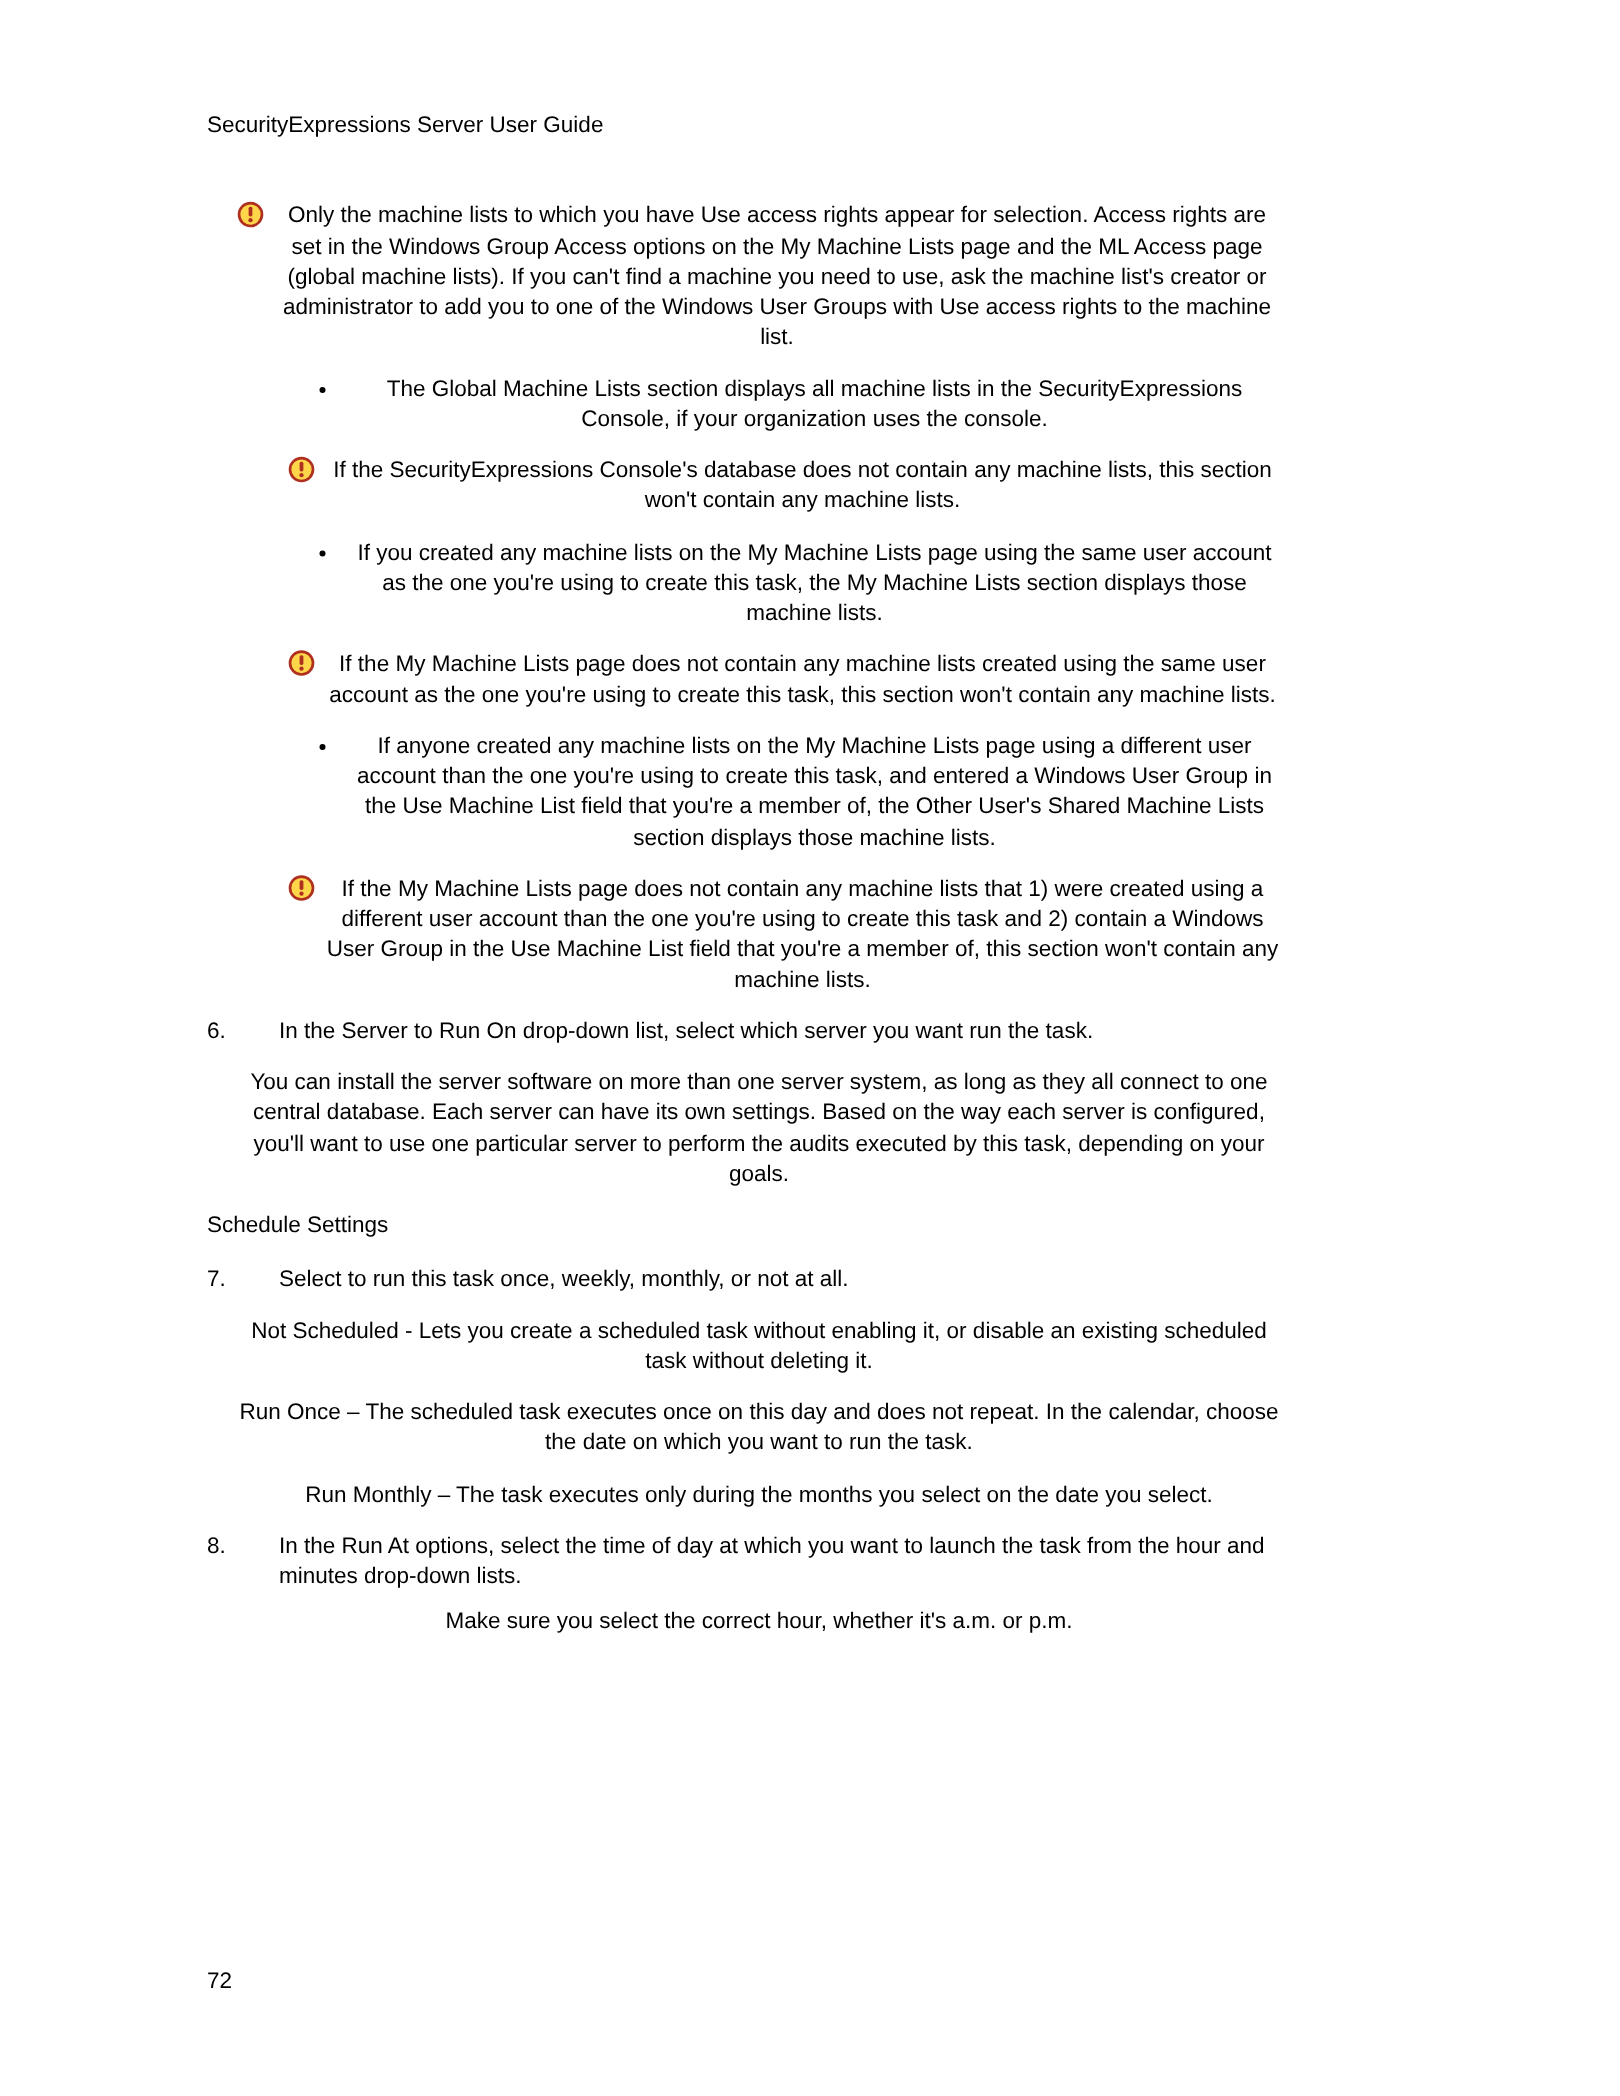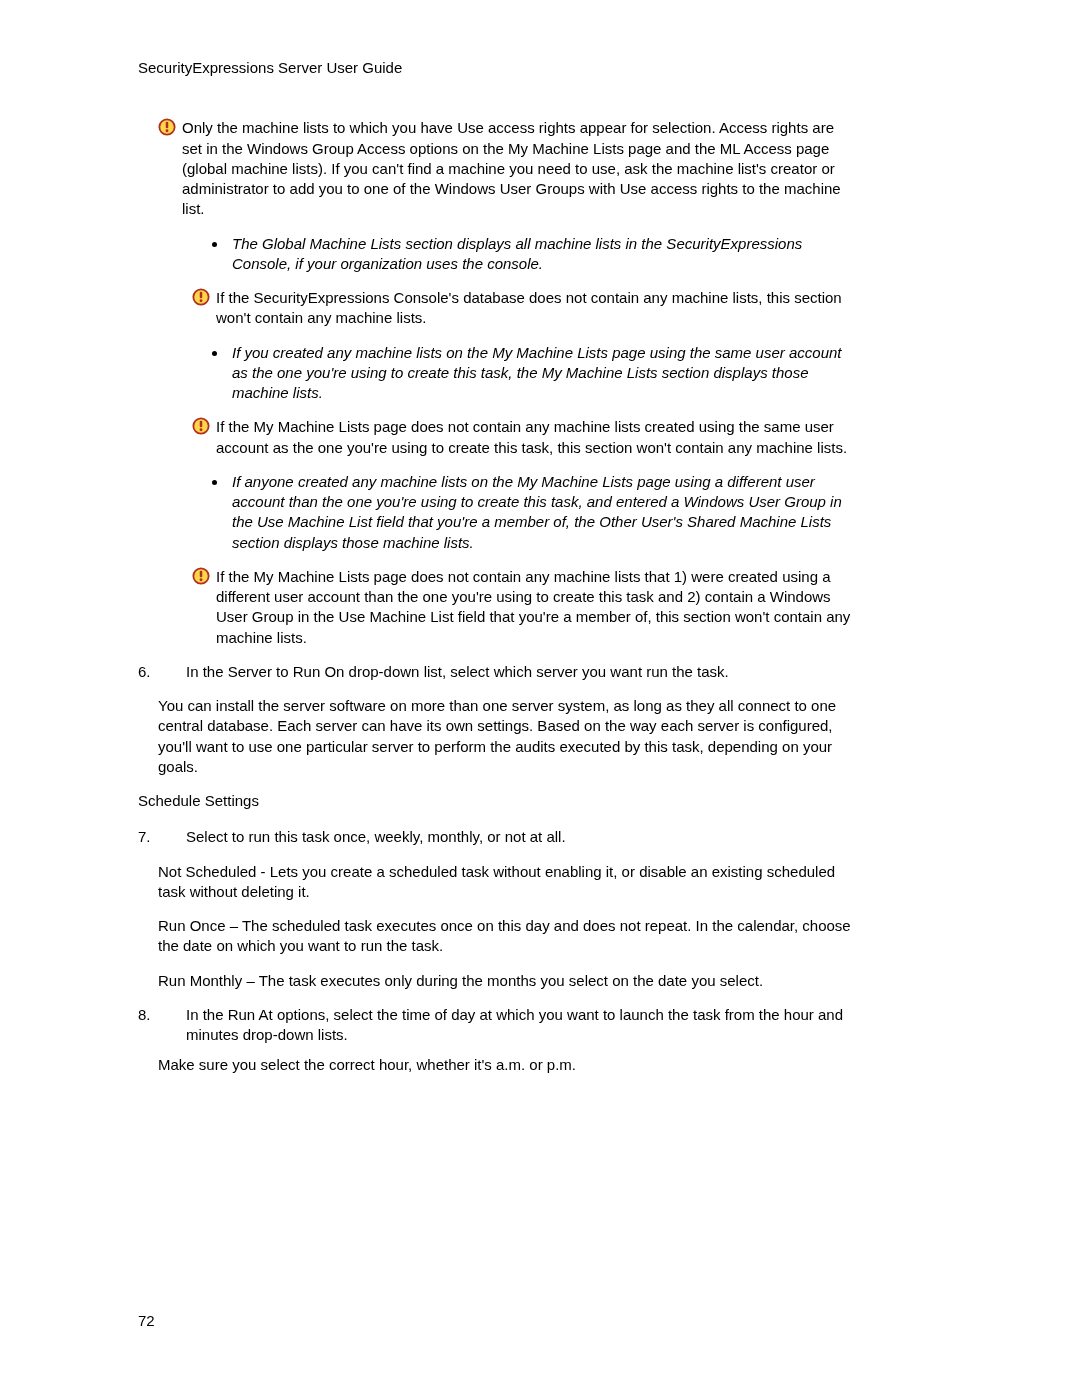--- a/index.html
+++ b/index.html
@@ -9,47 +9,47 @@
     font-family: Arial, Helvetica, sans-serif;
     font-size: 15px;
     line-height: 1.35;
     color: #000;
   }
   .page {
     width: 992px;
     height: 1397px;
     position: relative;
     box-sizing: border-box;
-    padding: 58px 138px 0 138px;
+    padding: 74px 138px 0 138px;
   }
   .header {
     margin-bottom: 40px;
   }
   .block {
     margin-left: 20px;
+    text-align: center;
   }
   .para {
     margin: 0 0 14px 0;
   }
   .numitem {
     display: flex;
     margin: 0 0 14px 0;
   }
   .numitem .num {
     width: 48px;
     flex-shrink: 0;
   }
   .numitem .txt {
     flex: 1;
   }
   ul.bullets {
     list-style: disc;
     margin: 0 0 14px 0;
     padding-left: 70px;
-    font-style: italic;
   }
   ul.bullets li {
     margin: 0 0 14px 0;
     padding-left: 4px;
   }
   .note {
     display: flex;
     align-items: flex-start;
     margin: 0 0 14px 0;
   }

